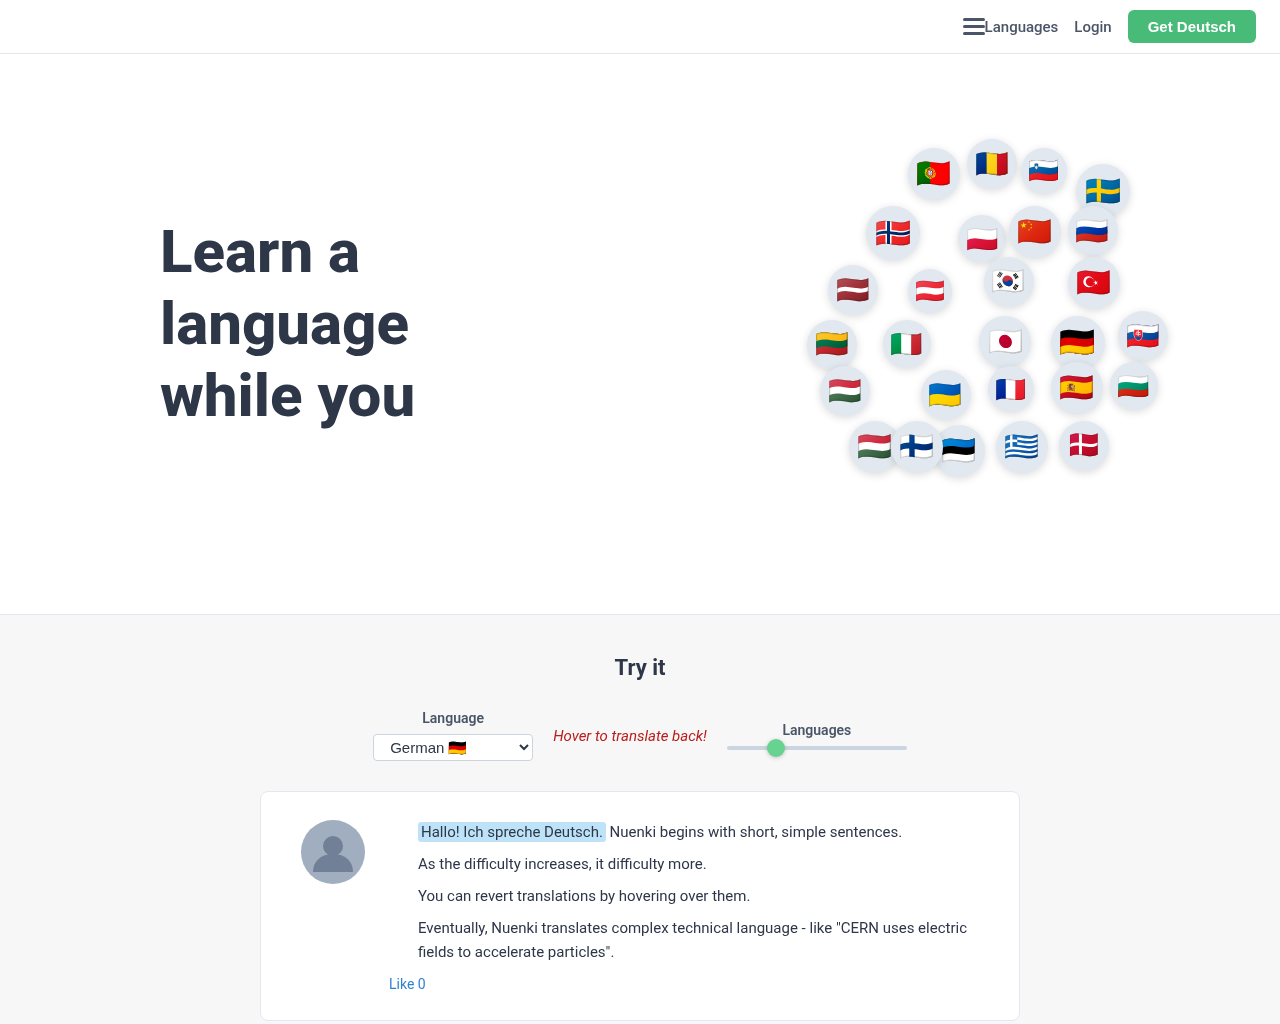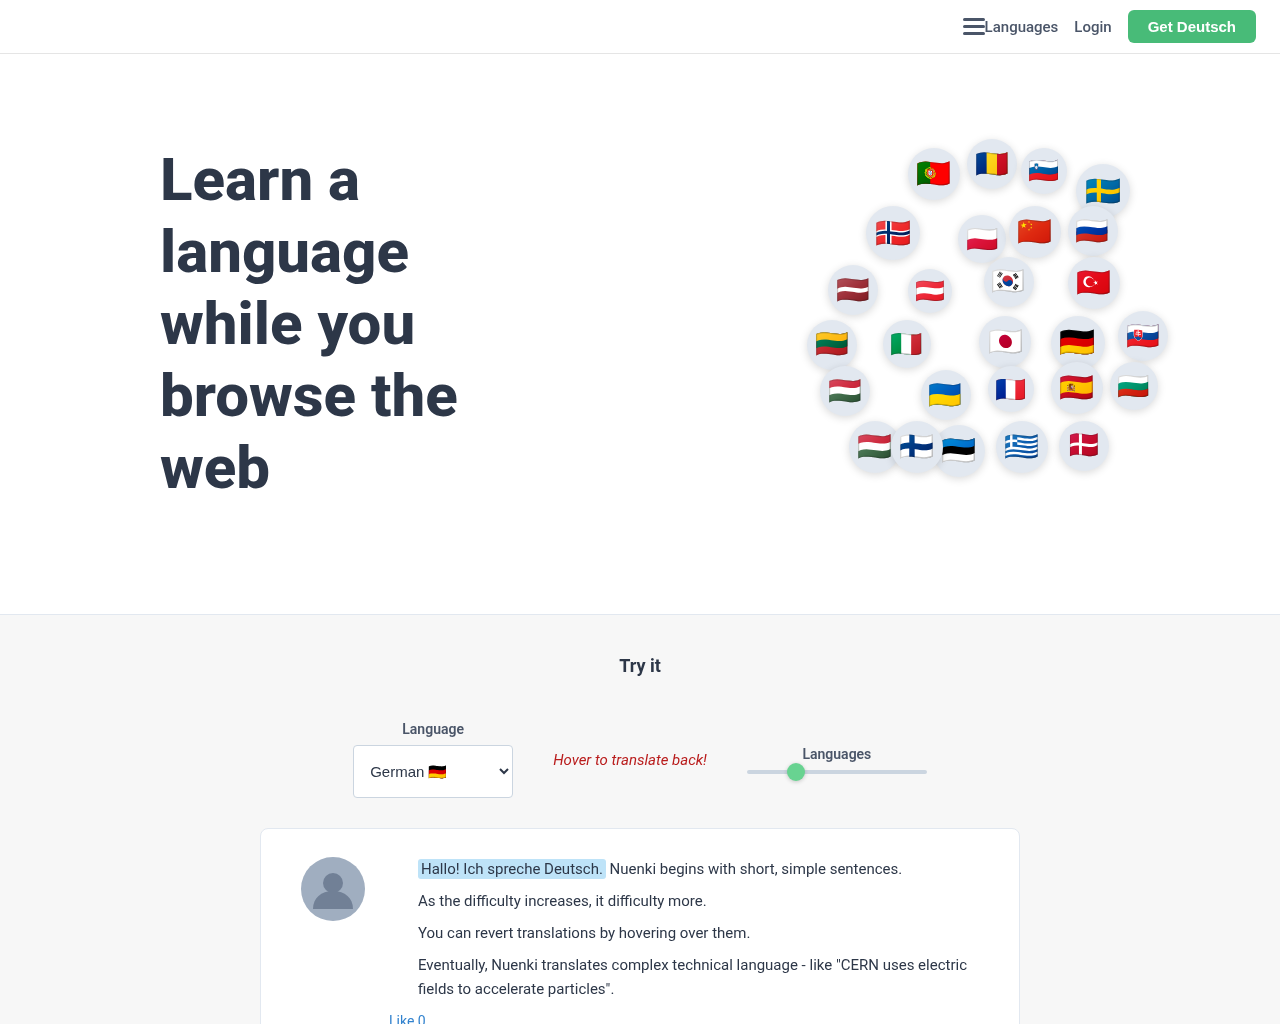--- a/index.html
+++ b/index.html
@@ -39,31 +39,31 @@
       font-size: 22px; line-height: 1; box-shadow: 0 2px 8px rgba(0,0,0,0.15);
       background: #e2e8f0;
     }
 
     
     .section-divider { width: 100%; height: 1px; background: #e2e8f0; }
 
     
     .try-it-section { background: #f7f7f7; padding: 40px 0 60px; }
     .try-it-title {
-      text-align: center; font-size: 18px; font-weight: 700; color: #2d3748;
-      margin-bottom: 45px;
+      text-align: center; font-size: 22px; font-weight: 700; color: #2d3748;
+      margin-bottom: 30px;
     }
     .try-it-controls {
       display: flex; align-items: center; justify-content: center;
-      gap: 40px; margin-bottom: 30px;
+      gap: 20px; margin-bottom: 30px;
     }
     .control-group { display: flex; flex-direction: column; align-items: center; gap: 8px; }
     .control-label { font-size: 14px; font-weight: 600; color: #4a5568; }
     .language-select {
-      border: 1px solid #cbd5e0; border-radius: 4px; padding: 16px 12px;
+      border: 1px solid #cbd5e0; border-radius: 4px; padding: 3px 12px;
       font-size: 15px; background: #fff; cursor: pointer; min-width: 160px;
       color: #2d3748;
     }
     .hover-hint { font-style: italic; color: #b91c1c; font-size: 15px; }
     .difficulty-slider-wrap { display: flex; align-items: center; width: 180px; }
     input[type=range] {
       -webkit-appearance: none; width: 100%; height: 4px; background: #cbd5e0;
       border-radius: 2px; outline: none; cursor: pointer;
     }
     input[type=range]::-webkit-slider-thumb {
@@ -115,21 +115,20 @@
     <a class="nav-link">Login</a>
     <button class="btn-get-started">Get Deutsch</button>
   </div>
 </nav>
 
 <section class="hero">
   <div class="hero-text">
     <h1>
       <span>Learn a language</span><br>
       <span>while you</span><br>
-      <span>browse the web</span>
     </h1>
   </div>
   <div class="flag-circle-container" id="flag-container">
       <div class="flag-item" style="top: 8%; left: 40%; width: 52px; height: 52px; font-size: 28px;">🇵🇹</div>
       <div class="flag-item" style="top: 6%; left: 54%; width: 50px; height: 50px; font-size: 27px;">🇷🇴</div>
       <div class="flag-item" style="top: 8%; left: 67%; width: 46px; height: 46px; font-size: 25px;">🇸🇮</div>
       <div class="flag-item" style="top: 12%; left: 80%; width: 54px; height: 54px; font-size: 29px;">🇸🇪</div>
       <div class="flag-item" style="top: 22%; left: 30%; width: 54px; height: 54px; font-size: 29px;">🇳🇴</div>
       <div class="flag-item" style="top: 24%; left: 52%; width: 48px; height: 48px; font-size: 26px;">🇵🇱</div>
       <div class="flag-item" style="top: 22%; left: 64%; width: 52px; height: 52px; font-size: 28px;">🇨🇳</div>

